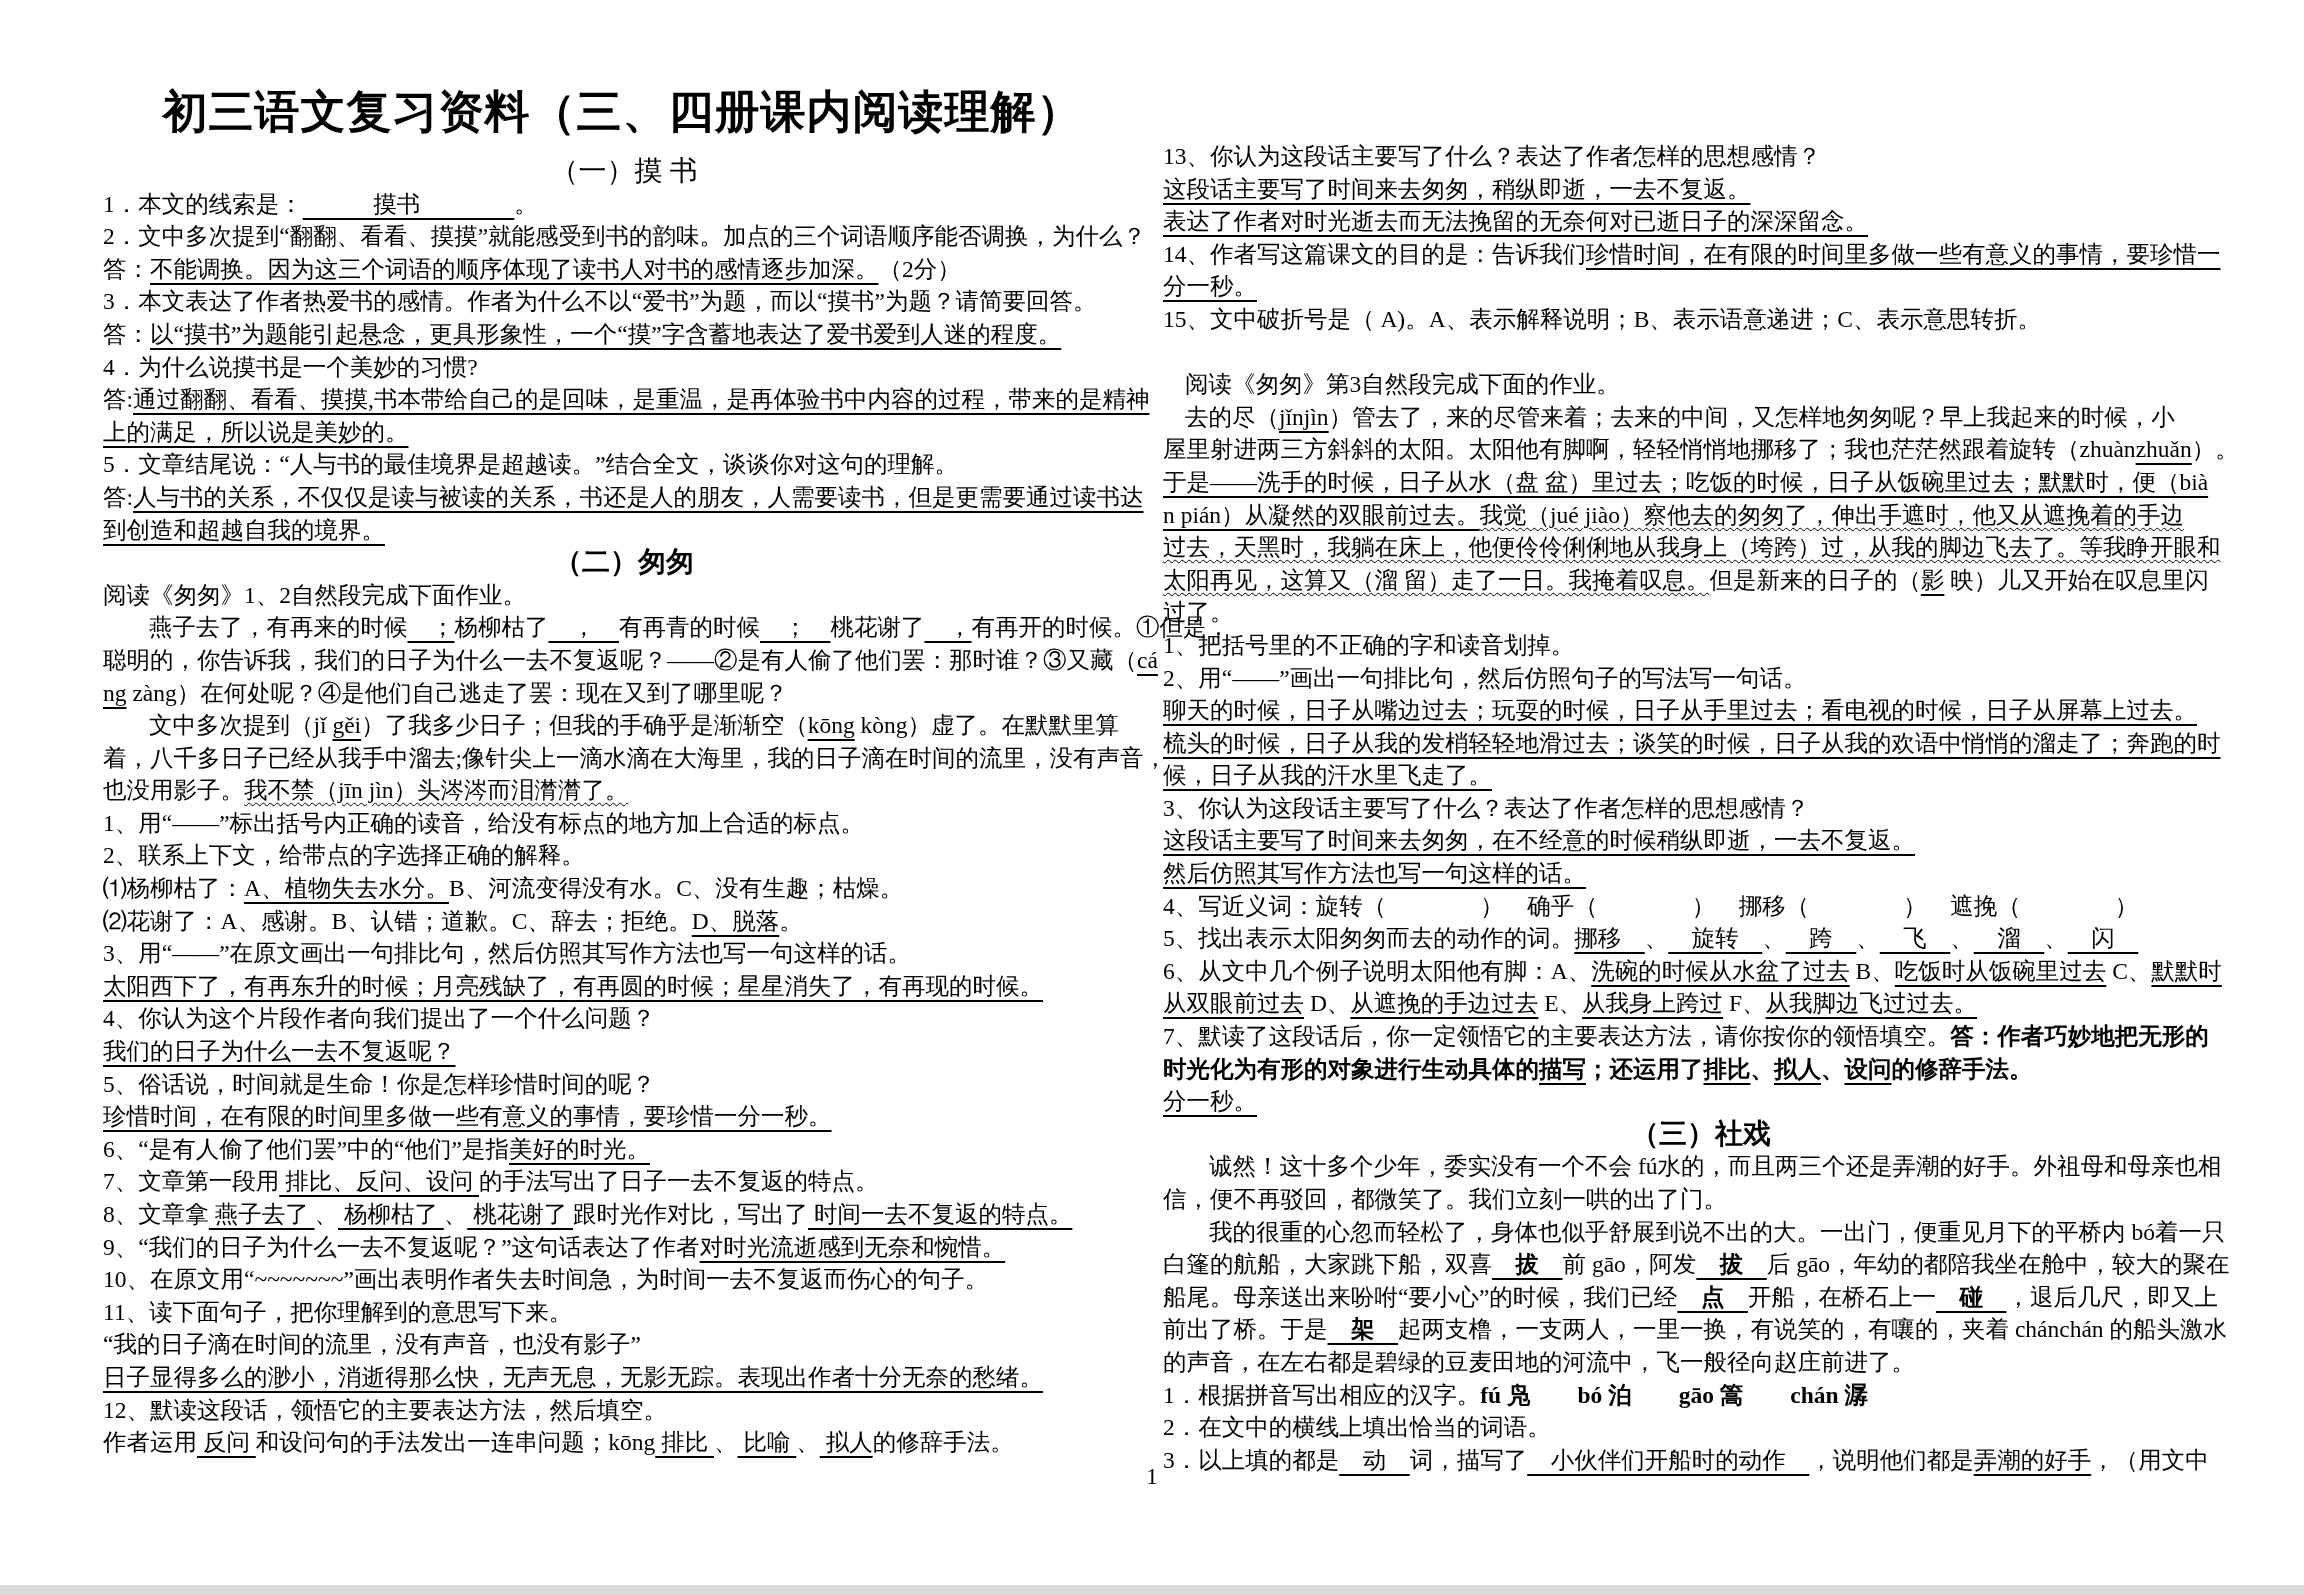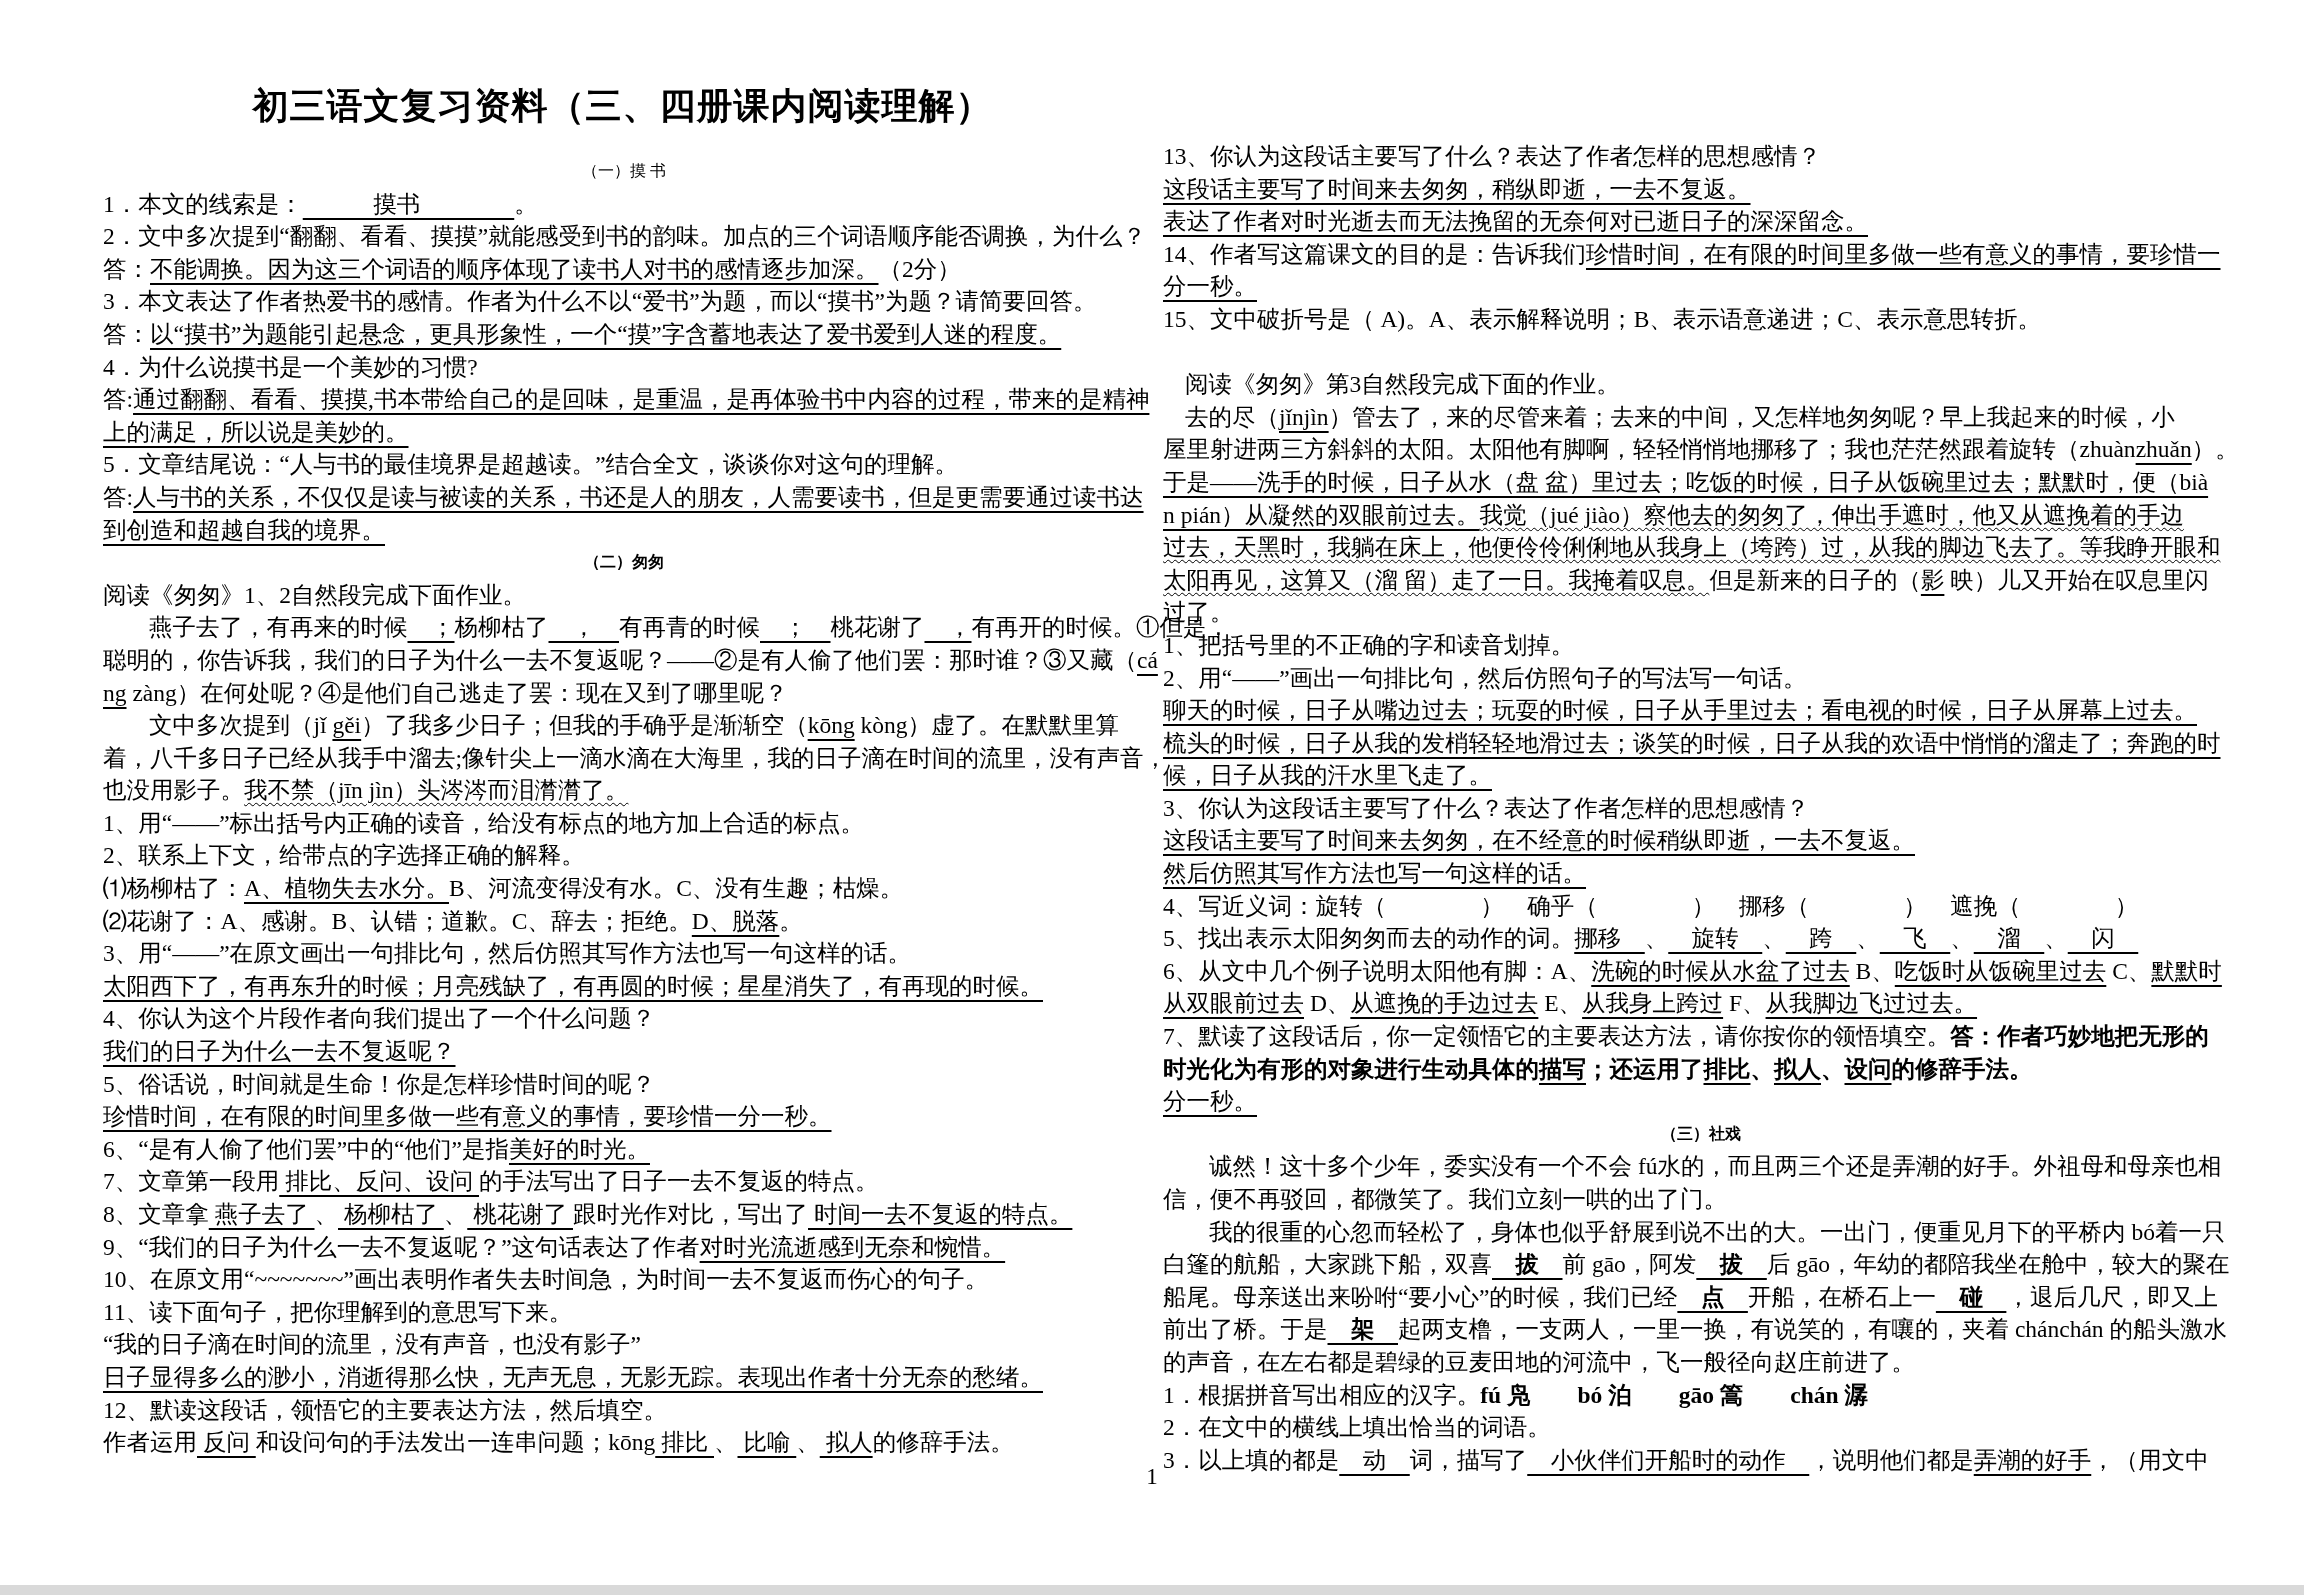--- a/index.html
+++ b/index.html
@@ -3,29 +3,29 @@
 <meta charset="utf-8">
 <style>
   html,body{margin:0;padding:0;}
   body{
     width:2304px;height:1595px;position:relative;background:#ffffff;
     font-family:"Liberation Serif","DejaVu Serif",serif;color:#000;
     overflow:hidden;
   }
   .doc-title{
     position:absolute;left:100px;top:82px;width:1045px;
-    text-align:center;font-size:36px;font-weight:bold;letter-spacing:1px;
+    text-align:center;font-size:45px;font-weight:bold;letter-spacing:1px;
     white-space:nowrap;
   }
   .column{position:absolute;}
   .ln{
     height:32.6px;line-height:32.6px;font-size:23.5px;
     white-space:nowrap;
   }
-  .ln.h2{text-align:center;font-size:16px;}
+  .ln.h2{text-align:center;font-size:28px;}
   .ln.gap{height:32.6px;}
   .ln.ind1{padding-left:22px;}
   .ln.ind2{padding-left:46px;}
   .seg{}
   .seg.u{text-decoration:underline;text-underline-offset:6px;text-decoration-thickness:1.5px;}
   .seg.w{text-decoration:underline;text-decoration-style:wavy;text-underline-offset:4px;text-decoration-thickness:1px;}
   .seg.b{font-weight:bold;}
   .page-number{
     position:absolute;left:0;top:1464px;width:2304px;text-align:center;
     font-size:23px;

